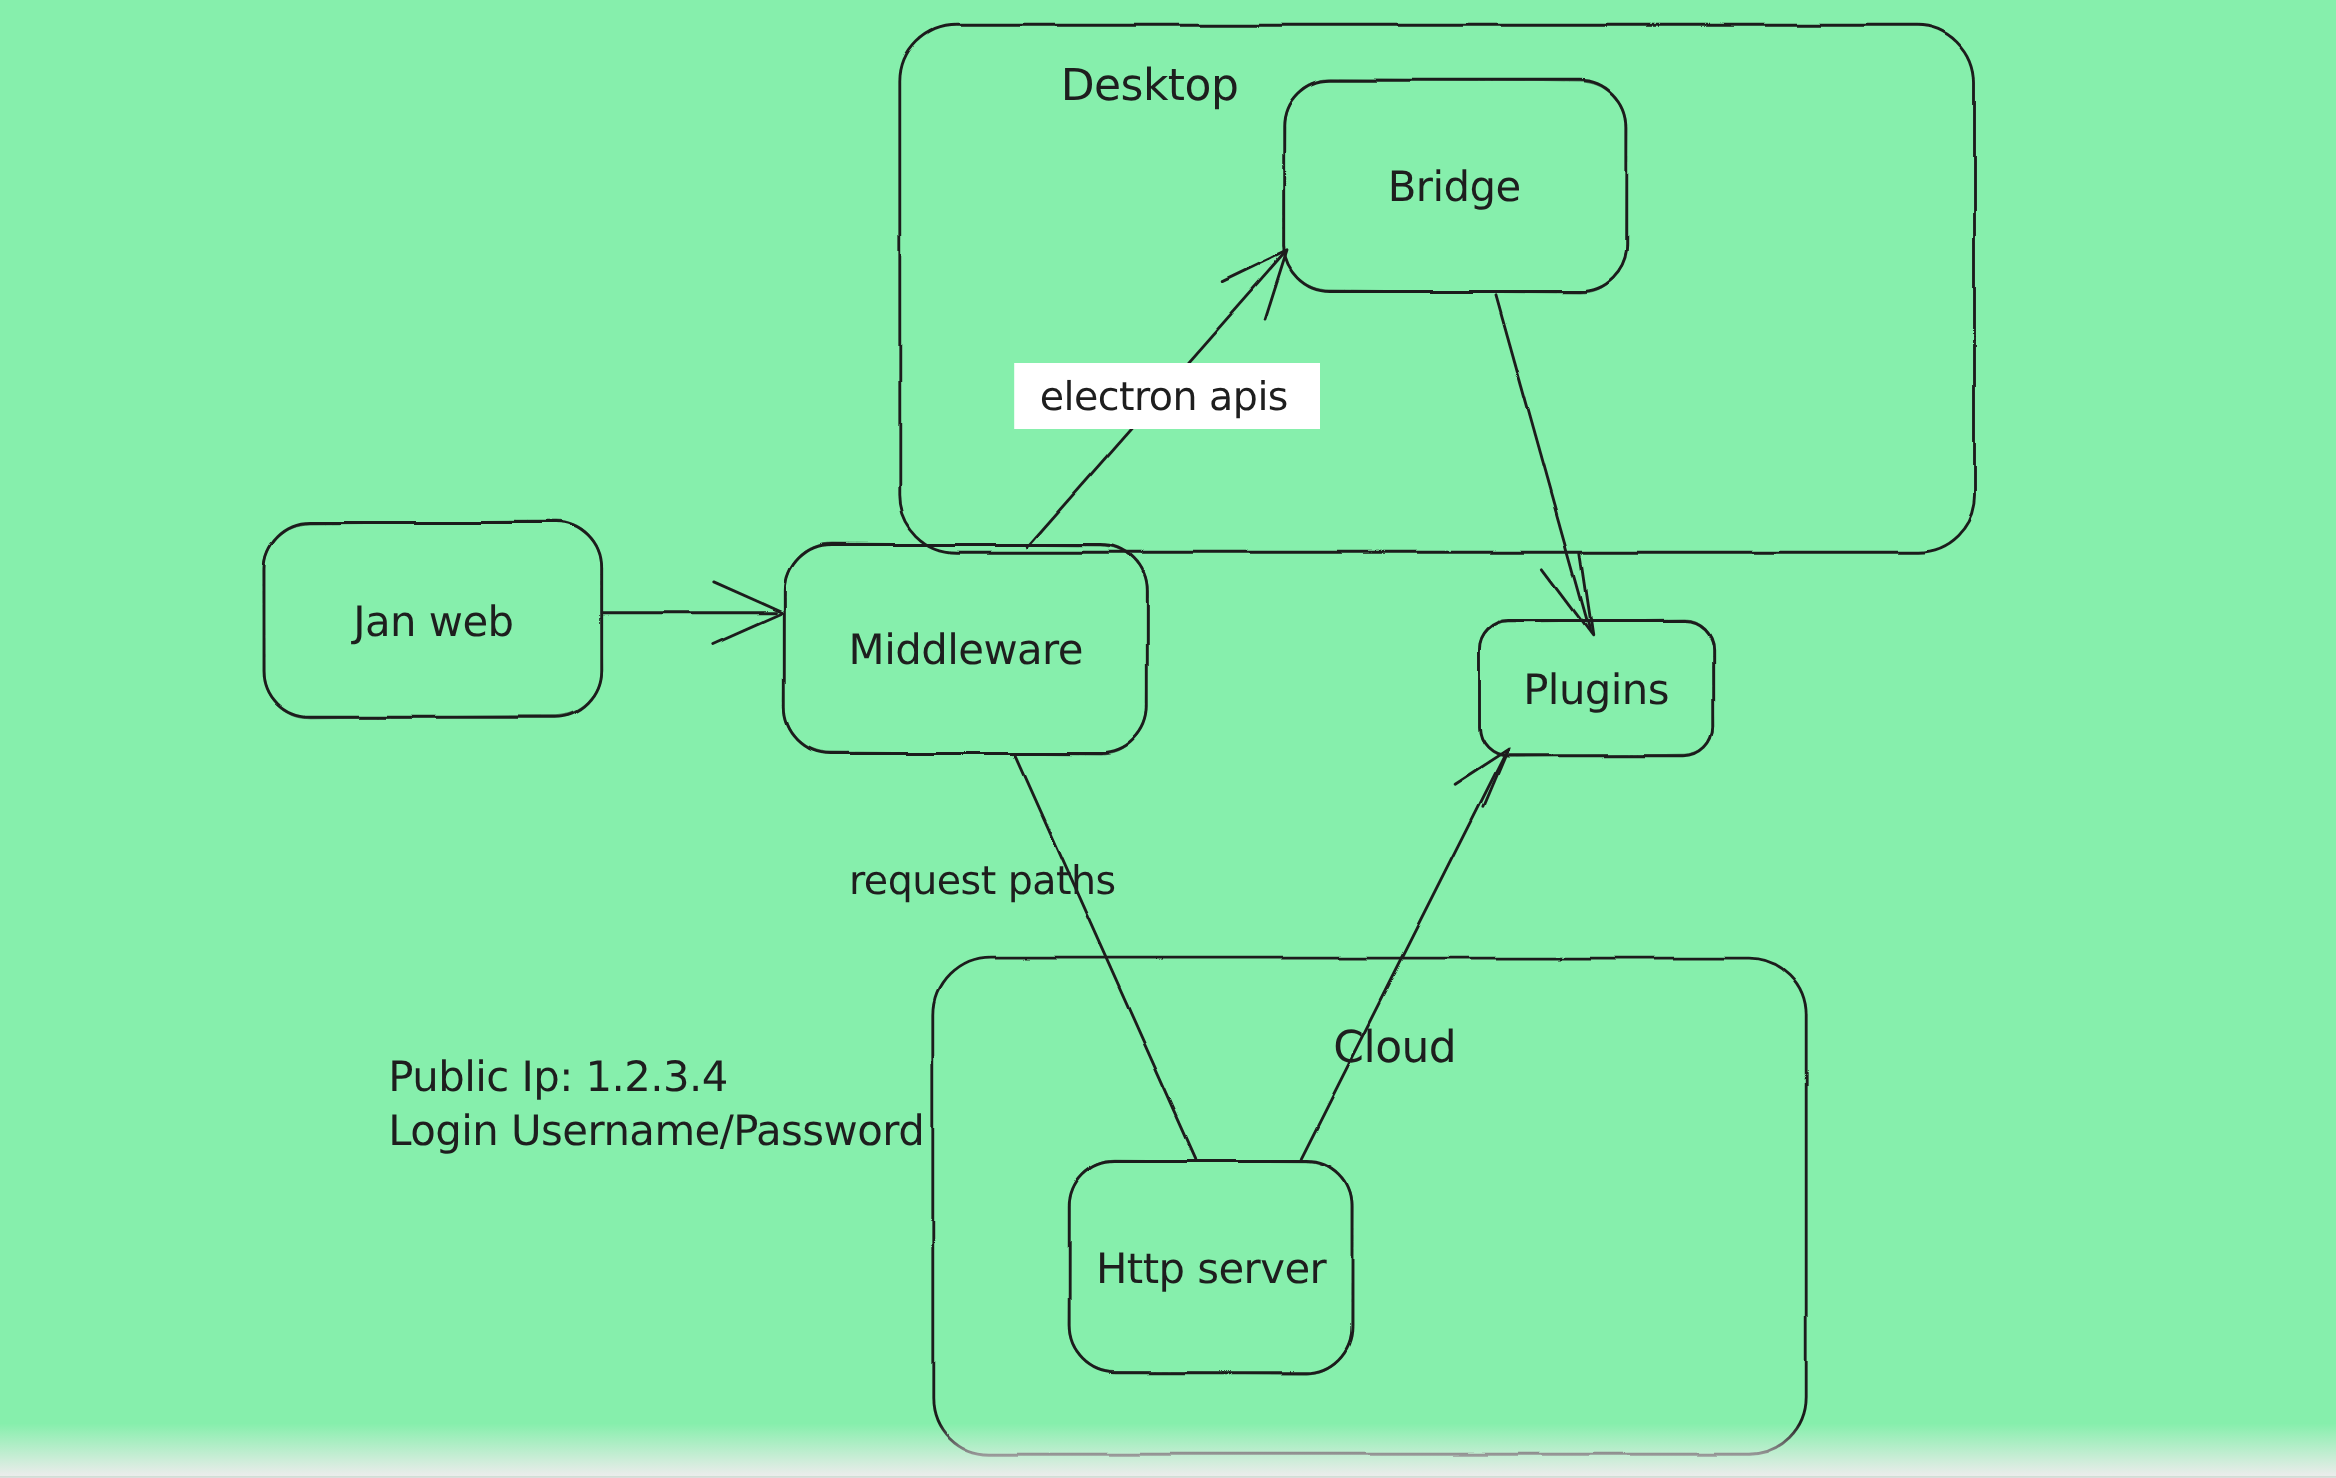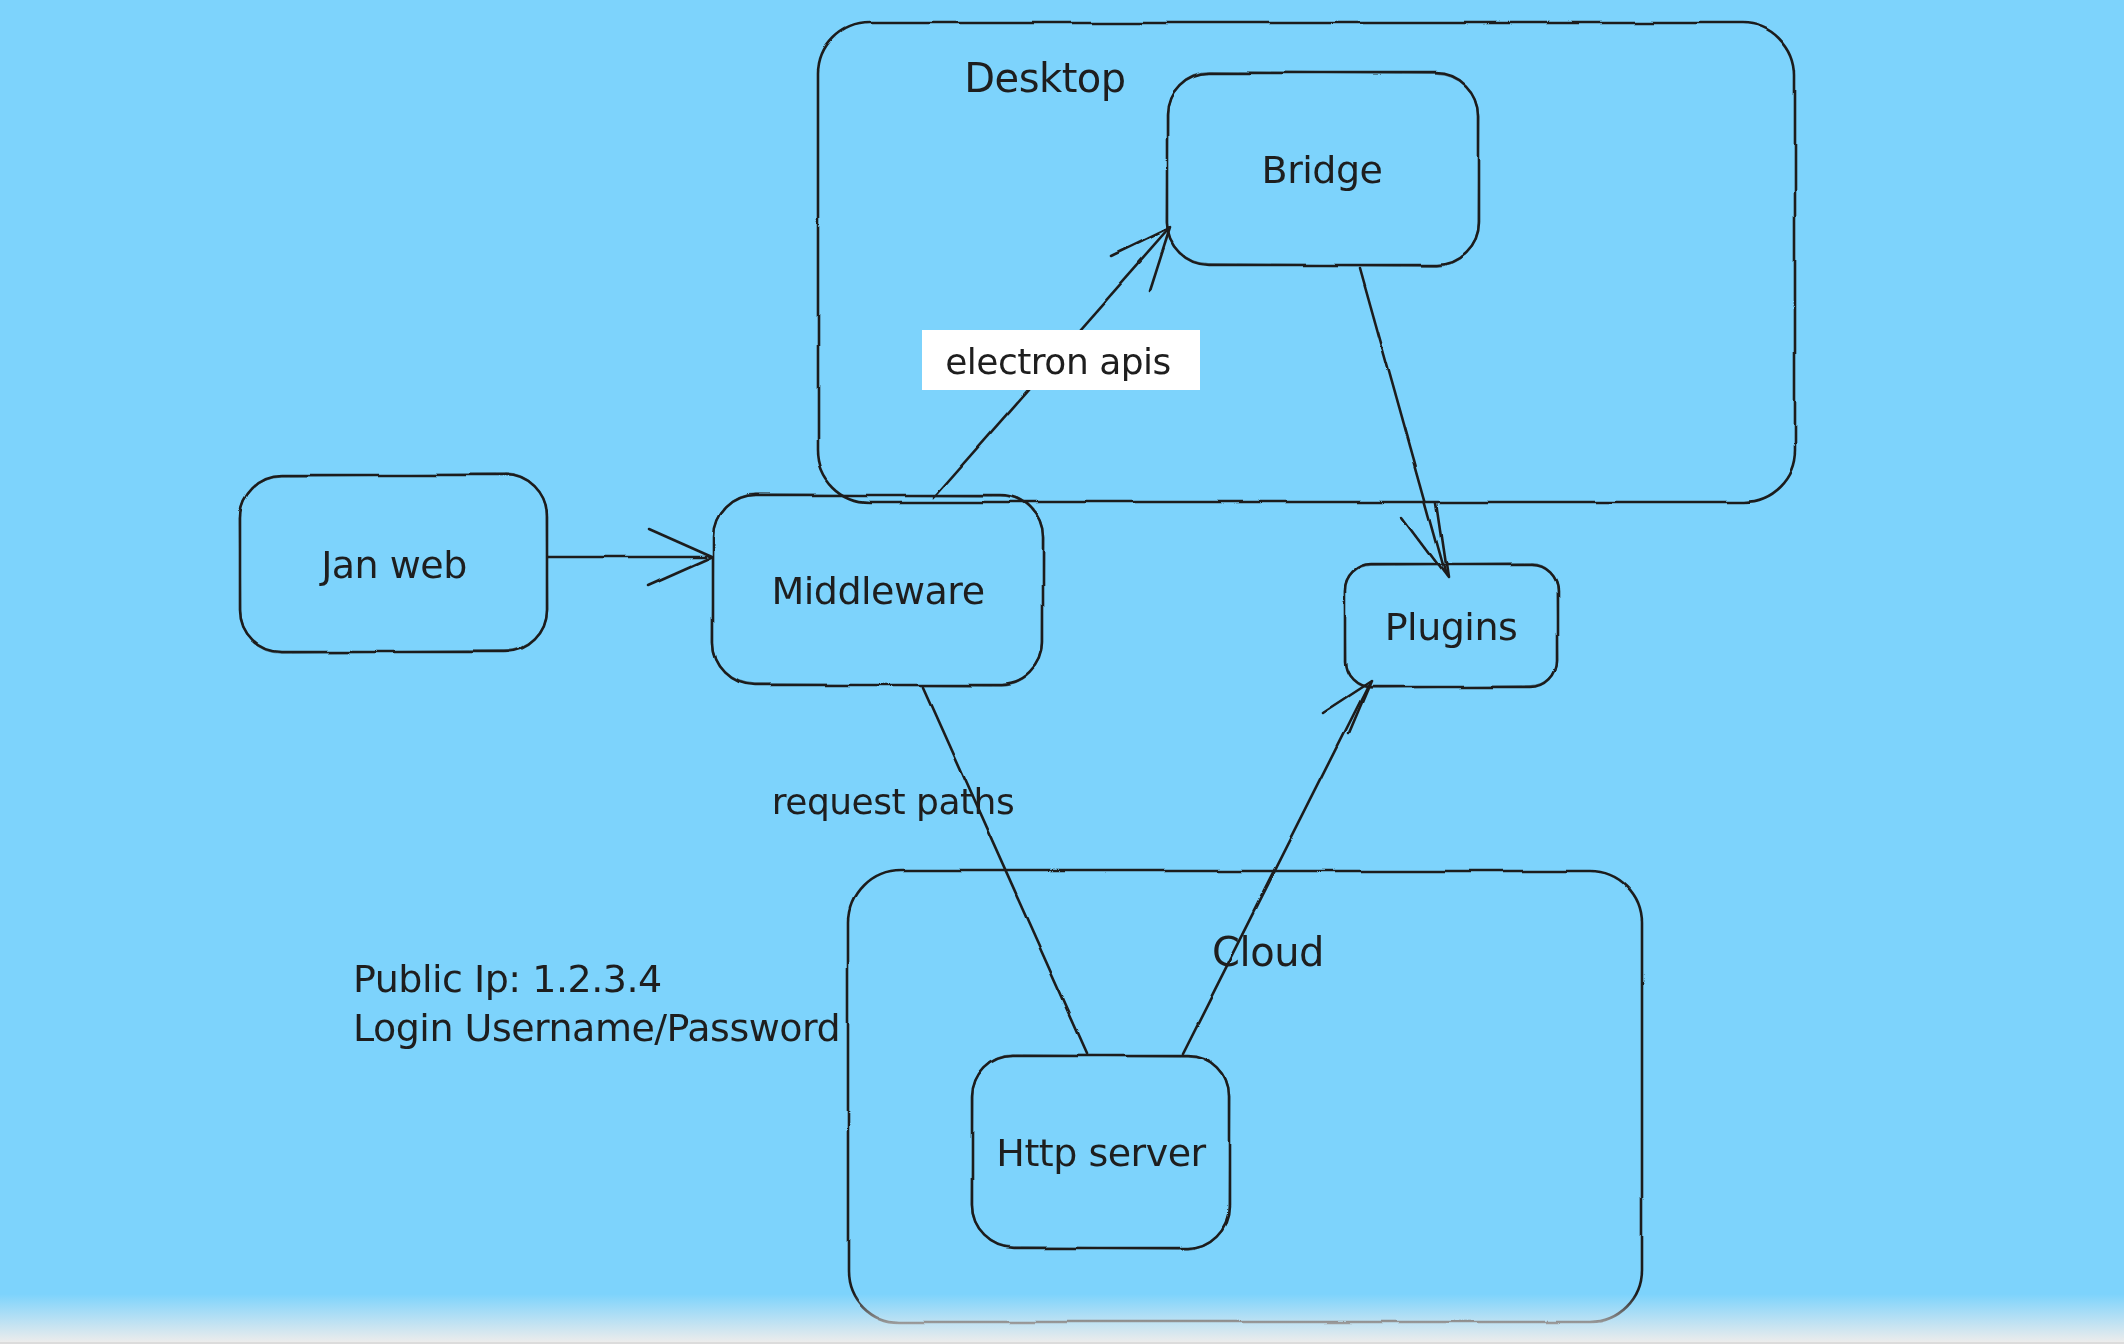--- a/index.html
+++ b/index.html
@@ -1,20 +1,20 @@
 <!DOCTYPE html>
 <html><head>
 <meta charset="utf-8">
 <style>
   html, body { margin: 0; padding: 0; background: #ffffff; }
   #stage {
     position: relative;
     width: 2124px;
     height: 1344px;
-    background: #7dd3fc;
+    background: #86efac;
     overflow: hidden;
     font-family: "DejaVu Sans", sans-serif;
   }
   #diagram-svg { position: absolute; inset: 0; display: block; }
 
   .stroke {
     fill: none;
     stroke: #1e1e1e;
     stroke-width: 2.6;
     stroke-linecap: round;

